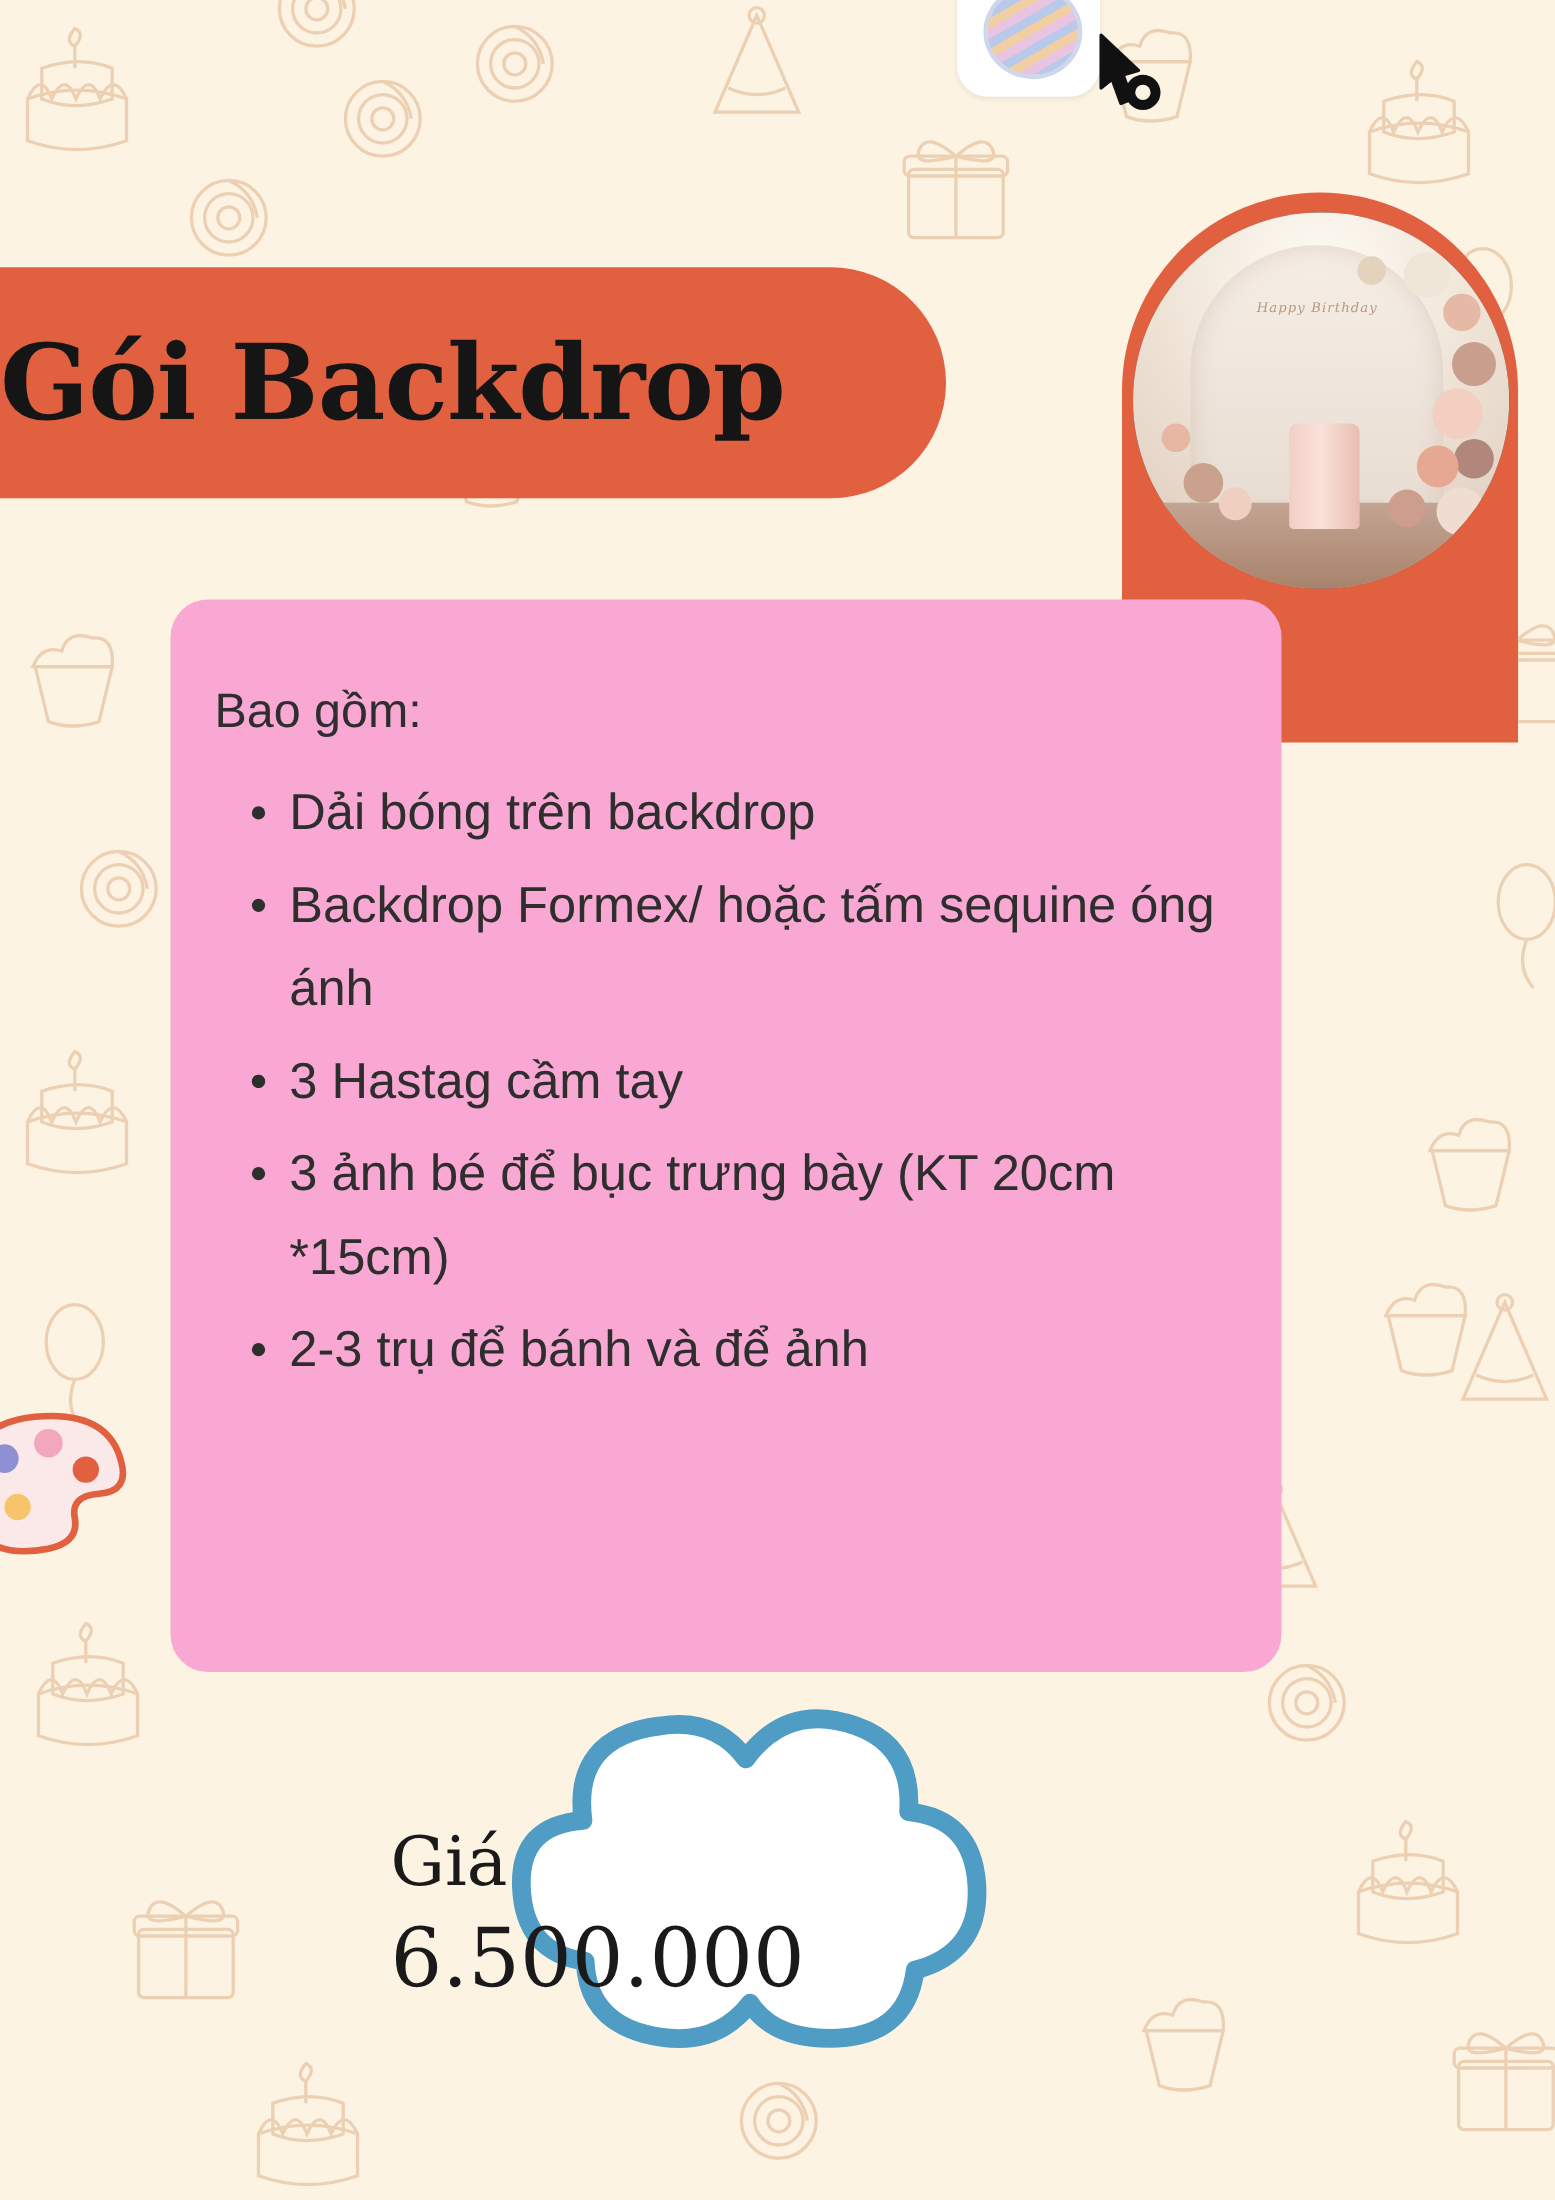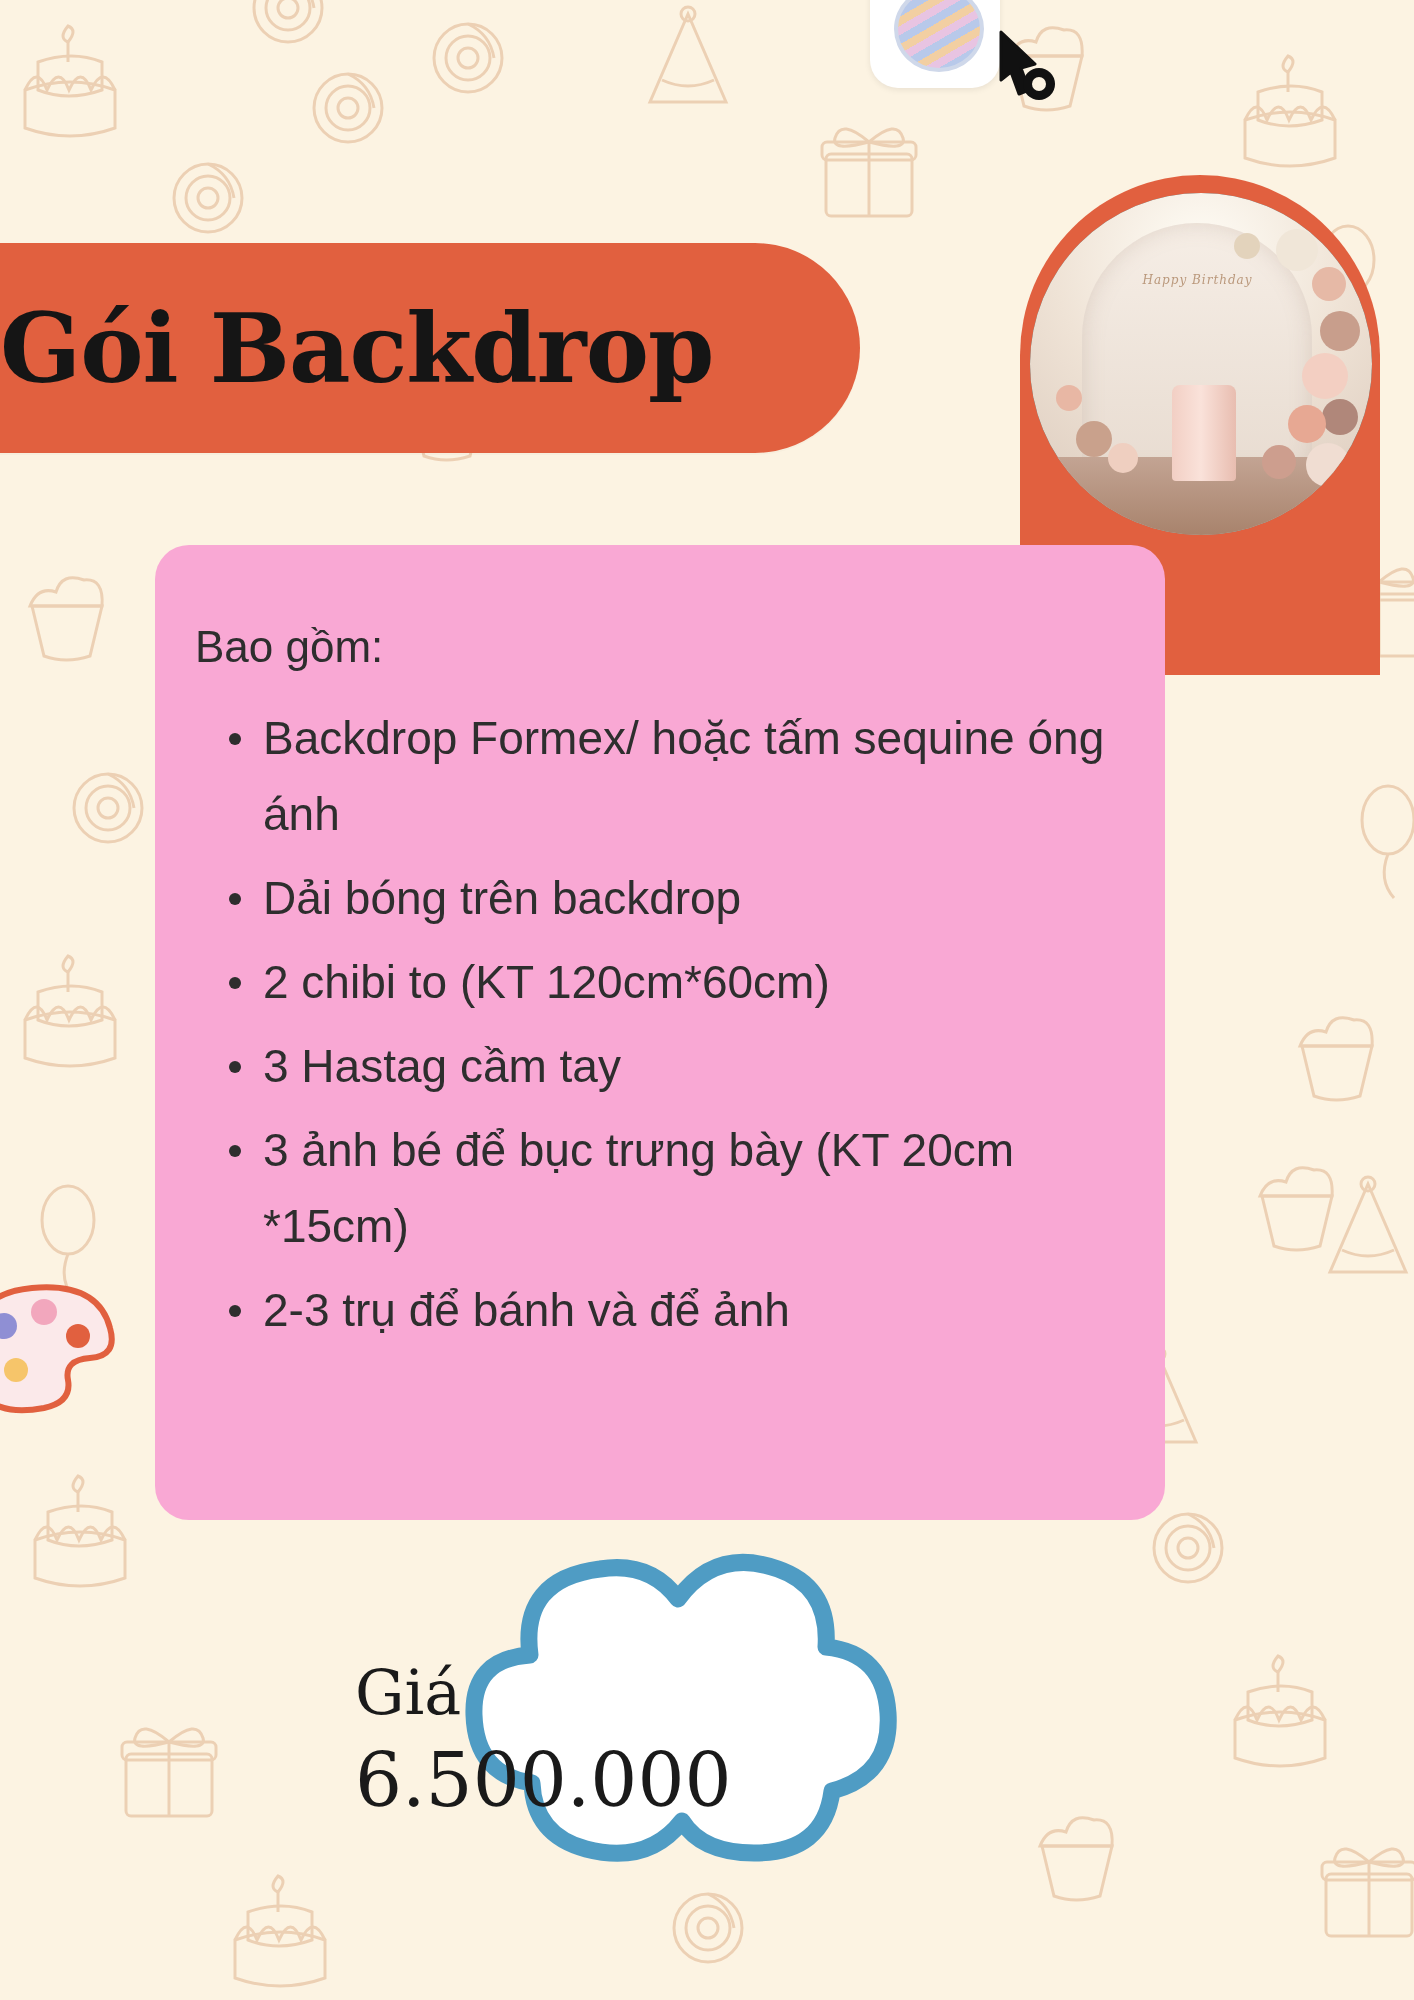--- a/index.html
+++ b/index.html
@@ -360,29 +360,28 @@
       <span class="balloon" style="left:26px;top:192px;width:26px;height:26px;background:#e8b7a4;"></span>
       <span class="balloon" style="left:204px;top:40px;width:26px;height:26px;background:#e3d3bc;"></span>
     </div>
   </div>
 
   <div id="content-card">
     <div id="includes-label">Bao gồm:</div>
     <ul id="includes-list">
       <li>
         <span class="bullet"></span>
+        <span>Dải bóng trên backdrop</span>
+      </li>
+      <li>
+        <span class="bullet"></span>
         <span>Backdrop Formex/ hoặc tấm sequine óng ánh</span>
       </li>
       <li>
         <span class="bullet"></span>
-        <span>Dải bóng trên backdrop</span>
-      </li>
-      <li>
-        <span class="bullet"></span>
-        <span>2 chibi to (KT 120cm*60cm)</span>
       </li>
       <li>
         <span class="bullet"></span>
         <span>3 Hastag cầm tay</span>
       </li>
       <li>
         <span class="bullet"></span>
         <span>3 ảnh bé để bục trưng bày (KT 20cm *15cm)</span>
       </li>
       <li>

